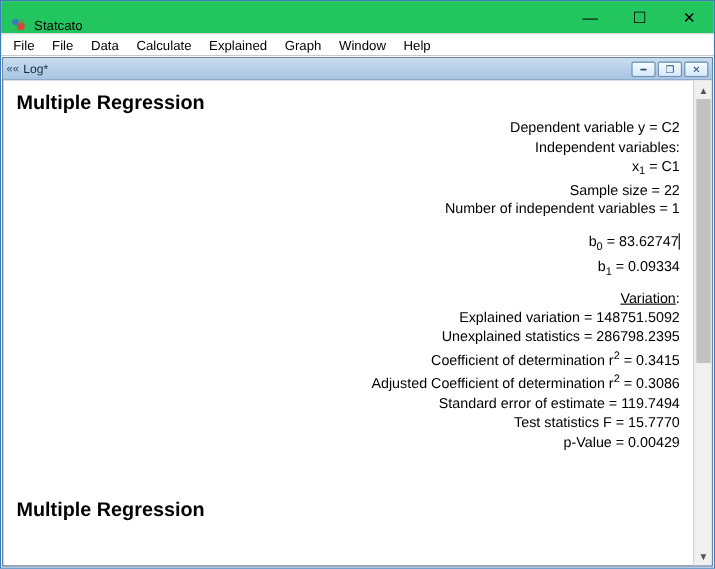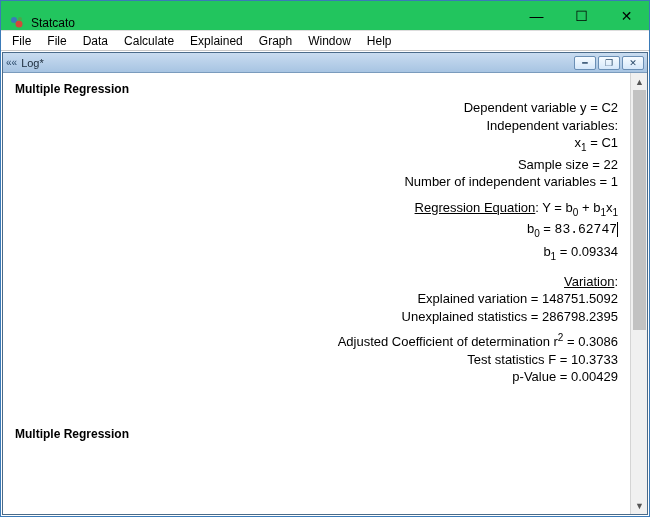--- a/index.html
+++ b/index.html
@@ -102,21 +102,20 @@
     overflow: hidden;
     padding: 8px 12px;
     font-family: Arial, sans-serif;
     font-size: 13px;
     color: #000;
     line-height: 1.35;
   }
   .log-body .cursor {
     border-right: 1px solid #000;
     padding-right: 0px;
-    font-family: Liberation Mono, monospace;
   }
   .scrollbar-v {
     position: absolute;
     top: 0; right: 0; bottom: 0;
     width: 17px;
     background: #f0f0f0;
     border-left: 1px solid #d4d4d4;
   }
   .scrollbar-v .arrow {
     position: absolute; left: 0; width: 17px; height: 17px;
@@ -125,21 +124,21 @@
   }
   .scrollbar-v .arrow.up { top: 0; }
   .scrollbar-v .arrow.down { bottom: 0; }
   .scrollbar-v .thumb {
     position: absolute; left: 2px; width: 13px;
     top: 17px; height: 240px;
     background: #c2c2c2;
     border-radius: 0;
   }
 
-  .h1 { font-weight: bold; font-size: 12px; margin-bottom: 2px; }
+  .h1 { font-weight: bold; font-size: 18px; margin-bottom: 2px; }
   .para { margin: 0; text-align: right; }
   .indent { }
   .gap { height: 4px; }
   .un { text-decoration: underline; }
   sub { font-size: 10px; vertical-align: sub; line-height: 0; }
   sup { font-size: 10px; vertical-align: super; line-height: 0; }
   .sec2 { margin-top: 40px; }
 </style>
 </head>
 <body>
@@ -204,23 +203,20 @@
           <span>Sample size = </span><span>22</span>
         </div>
 
         <div class="para">
           <span>Number of independent variables = </span><span>1</span>
         </div>
 
         <div class="gap"></div>
           <div class="gap"></div>
 
-        <div class="para">
-          <span class="un">Regression Equation</span><span>: Y = b</span><sub>0</sub><span> + b</span><sub>1</sub><span>x</span><sub>1</sub>
-        </div>
 
         <div class="gap"></div>
 
         <div class="para">
           <span>b</span><sub>0</sub><span> = </span><span class="cursor">83.62747</span>
         </div>
 
         <div class="gap"></div>
 
         <div class="para">
@@ -239,30 +235,36 @@
           <span>Explained variation = </span><span>148751.5092</span>
         </div>
 
         <div class="para">
           <span>Unexplained statistics = </span><span>286798.2395</span>
         </div>
 
 
         <div class="gap"></div>
 
+        <div class="para">
+          <span>Coefficient of determination r</span><sup>2</sup><span> = </span><span>0.3415</span>
+        </div>
 
         <div class="gap"></div>
 
         <div class="para">
           <span>Adjusted Coefficient of determination r</span><sup>2</sup><span> = </span><span>0.3086</span>
         </div>
 
-
-        <div class="para">
-          <span>Test statistics F = </span><span>10.3733</span>
+        <div class="para">
+          <span>Standard error of estimate = </span><span>119.7494</span>
+        </div>
+
+        <div class="para">
+          <span>Test statistics F = </span><span>15.7770</span>
         </div>
 
         <div class="para">
           <span>p-Value = </span><span>0.00429</span>
         </div>
 
         <div class="h1 sec2">Multiple Regression</div>
 
       </div>
 

